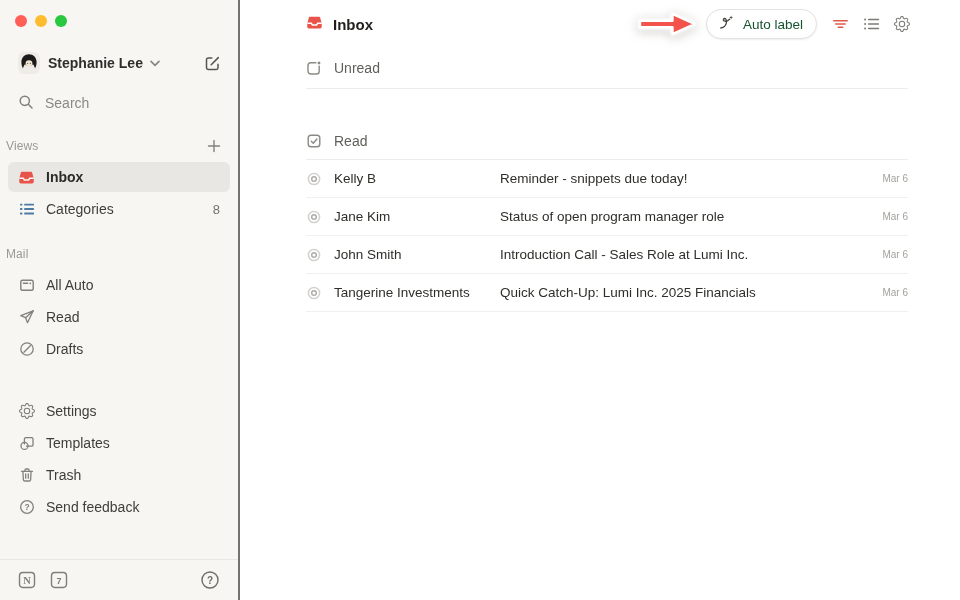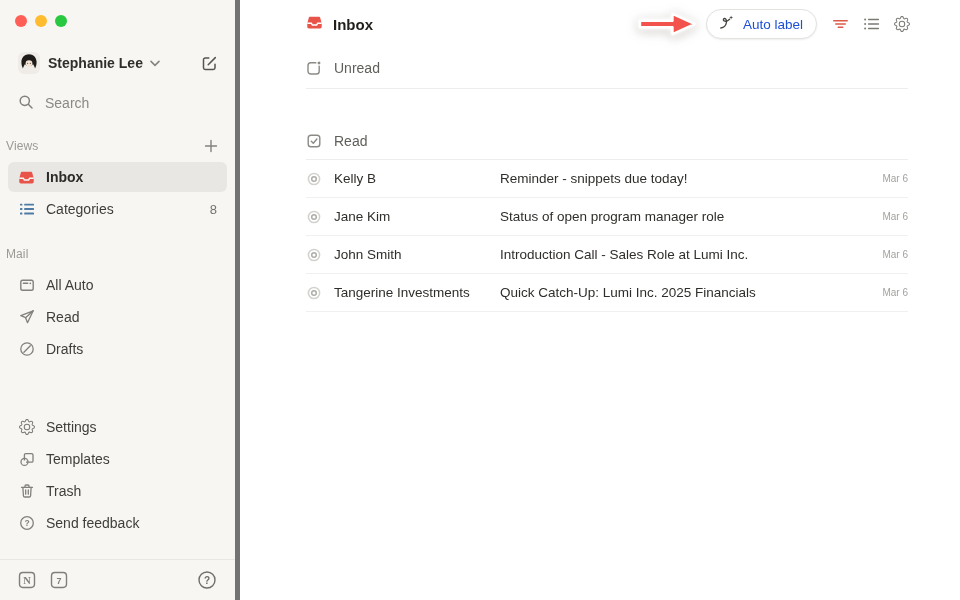--- a/index.html
+++ b/index.html
@@ -1,47 +1,47 @@
 <!DOCTYPE html>
 <html><head>
 <meta charset="utf-8">
 <style>
   * { box-sizing: border-box; margin: 0; padding: 0; }
   html,body { width:960px; height:600px; overflow:hidden; }
   body { font-family:"Liberation Sans","DejaVu Sans",sans-serif; background:#fff; color:#33322e; }
   .app { display:flex; width:960px; height:600px; }
 
   
-  .sidebar { width:240px; min-width:240px; height:600px; background:#f7f6f3; border-right:5px solid #737373; display:flex; flex-direction:column; }
+  .sidebar { width:240px; min-width:240px; height:600px; background:#f7f6f3; border-right:2px solid #737373; display:flex; flex-direction:column; }
   .traffic { display:flex; gap:8px; padding:15px 0 0 15px; }
   .traffic .dot { width:12px; height:12px; border-radius:50%; }
   .user-row { display:flex; align-items:center; margin-top:24px; height:24px; padding:0 17px 0 18px; }
   .avatar { width:22px; height:22px; border-radius:6px; overflow:hidden; flex:none; }
   .user-name { font-size:14px; font-weight:700; color:#2f2e2b; margin-left:8px; }
   .user-row .chev { margin-left:7px; display:flex; }
   .spacer { flex:1; }
   .icon-btn { display:flex; align-items:center; justify-content:center; cursor:pointer; }
   .search-row { display:flex; align-items:center; gap:11px; margin-top:16px; height:24px; padding:0 18px; color:#8a8984; font-size:14px; }
   .section-label-row { display:flex; align-items:center; justify-content:space-between; margin-top:22px; height:18px; padding:0 17px 0 6px; }
   .section-label { font-size:12px; color:#9b9a94; font-weight:500; letter-spacing:.1px; }
   .nav-item { display:flex; align-items:center; gap:11px; height:30px; margin:0 8px; padding:0 10px; border-radius:6px; font-size:14px; color:#3f3e3a; cursor:pointer; }
   .nav-item .nicon { width:17px; display:flex; justify-content:center; flex:none; }
   .nav-item.active { background:#e9e7e3; font-weight:700; color:#2c2b28; }
   .nav-item .count { margin-left:auto; font-size:13px; color:#73726d; }
-  .mt7 { margin-top:7px; } .mt2 { margin-top:2px; } .mt30 { margin-top:48px; }
+  .mt7 { margin-top:7px; } .mt2 { margin-top:2px; } .mt30 { margin-top:32px; }
   .side-footer { border-top:1px solid #e9e7e4; height:41px; display:flex; align-items:center; padding:0 18px; gap:14px; }
 
   
   .main { flex:1; display:flex; flex-direction:column; background:#fff; }
   .main-header { height:48px; display:flex; align-items:center; padding:0 50px 0 66px; }
   .main-title { font-size:15px; font-weight:700; color:#201f1c; margin-left:10px; }
   .toolbar { margin-left:auto; display:flex; align-items:center; }
   .arrow-annotation { display:flex; margin-right:9px;
     filter: drop-shadow(0 0 1.5px #fff) drop-shadow(0 0 3px rgba(255,255,255,.95)) drop-shadow(0 2px 5px rgba(90,80,70,.28)); }
-  .pill-btn { display:flex; align-items:center; gap:8px; height:30px; padding:0 13px 0 11px; background:#fff; border:1px solid #e4e2de; border-radius:16px; box-shadow:0 1px 2px rgba(0,0,0,.07); font-size:13.5px; font-weight:500; color:#1d4ed8; cursor:pointer; }
+  .pill-btn { display:flex; align-items:center; gap:8px; height:30px; padding:0 13px 0 11px; background:#fff; border:1px solid #e4e2de; border-radius:16px; box-shadow:0 1px 2px rgba(0,0,0,.07); font-size:13.5px; font-weight:500; color:#14532d; cursor:pointer; }
   .toolbar-icons { display:flex; align-items:center; gap:14px; margin-left:15px; }
   .list-area { padding:0 52px 0 66px; }
   .section-row { display:flex; align-items:center; gap:12px; height:41px; border-bottom:1px solid #eeedeb; color:#5f5e59; font-size:14px;text-align:center; }
   .section-row.read { margin-top:33px; height:38px; }
   .email-row { display:flex; align-items:center; height:38px; border-bottom:1px solid #f1f0ee; font-size:13.5px; cursor:default; }
   .row-icon { width:16px; display:flex; flex:none; }
   .sender { width:166px; margin-left:12px; color:#2f2e2a; white-space:nowrap; overflow:hidden; }
   .subject { flex:1; color:#2f2e2a; white-space:nowrap; overflow:hidden; }
   .date { color:#a3a29d; font-size:10px; flex:none; }
 </style>

